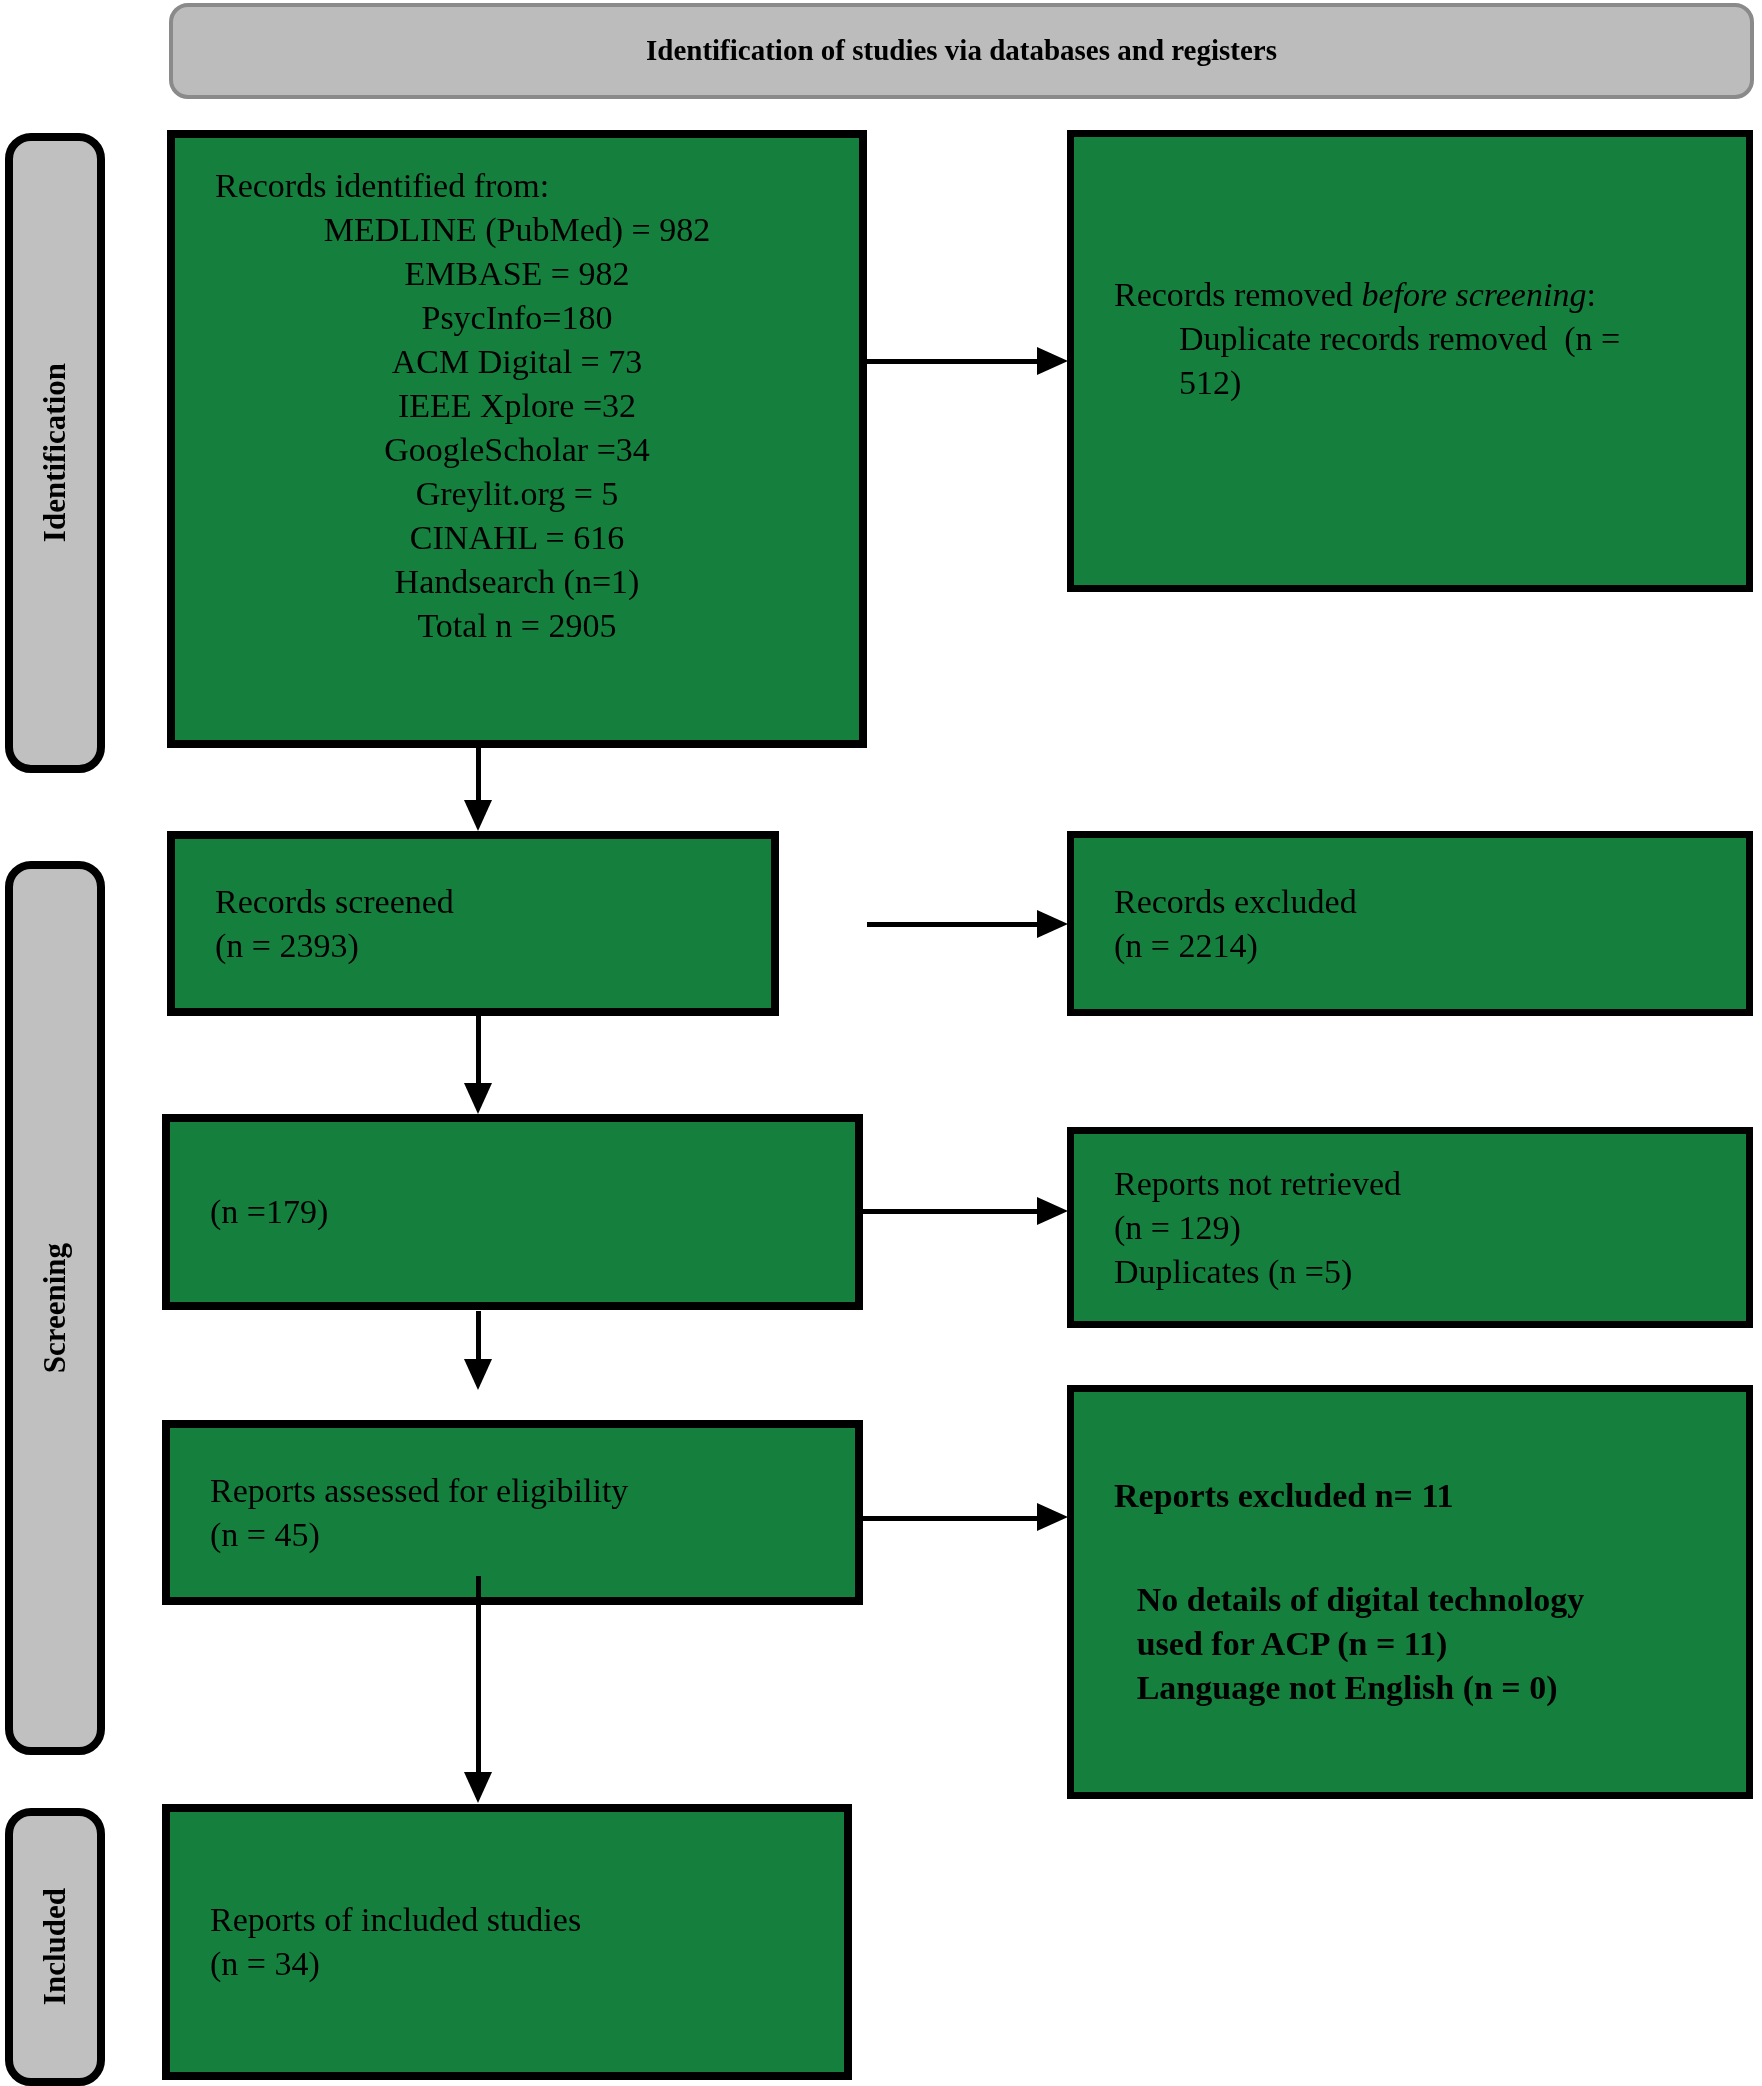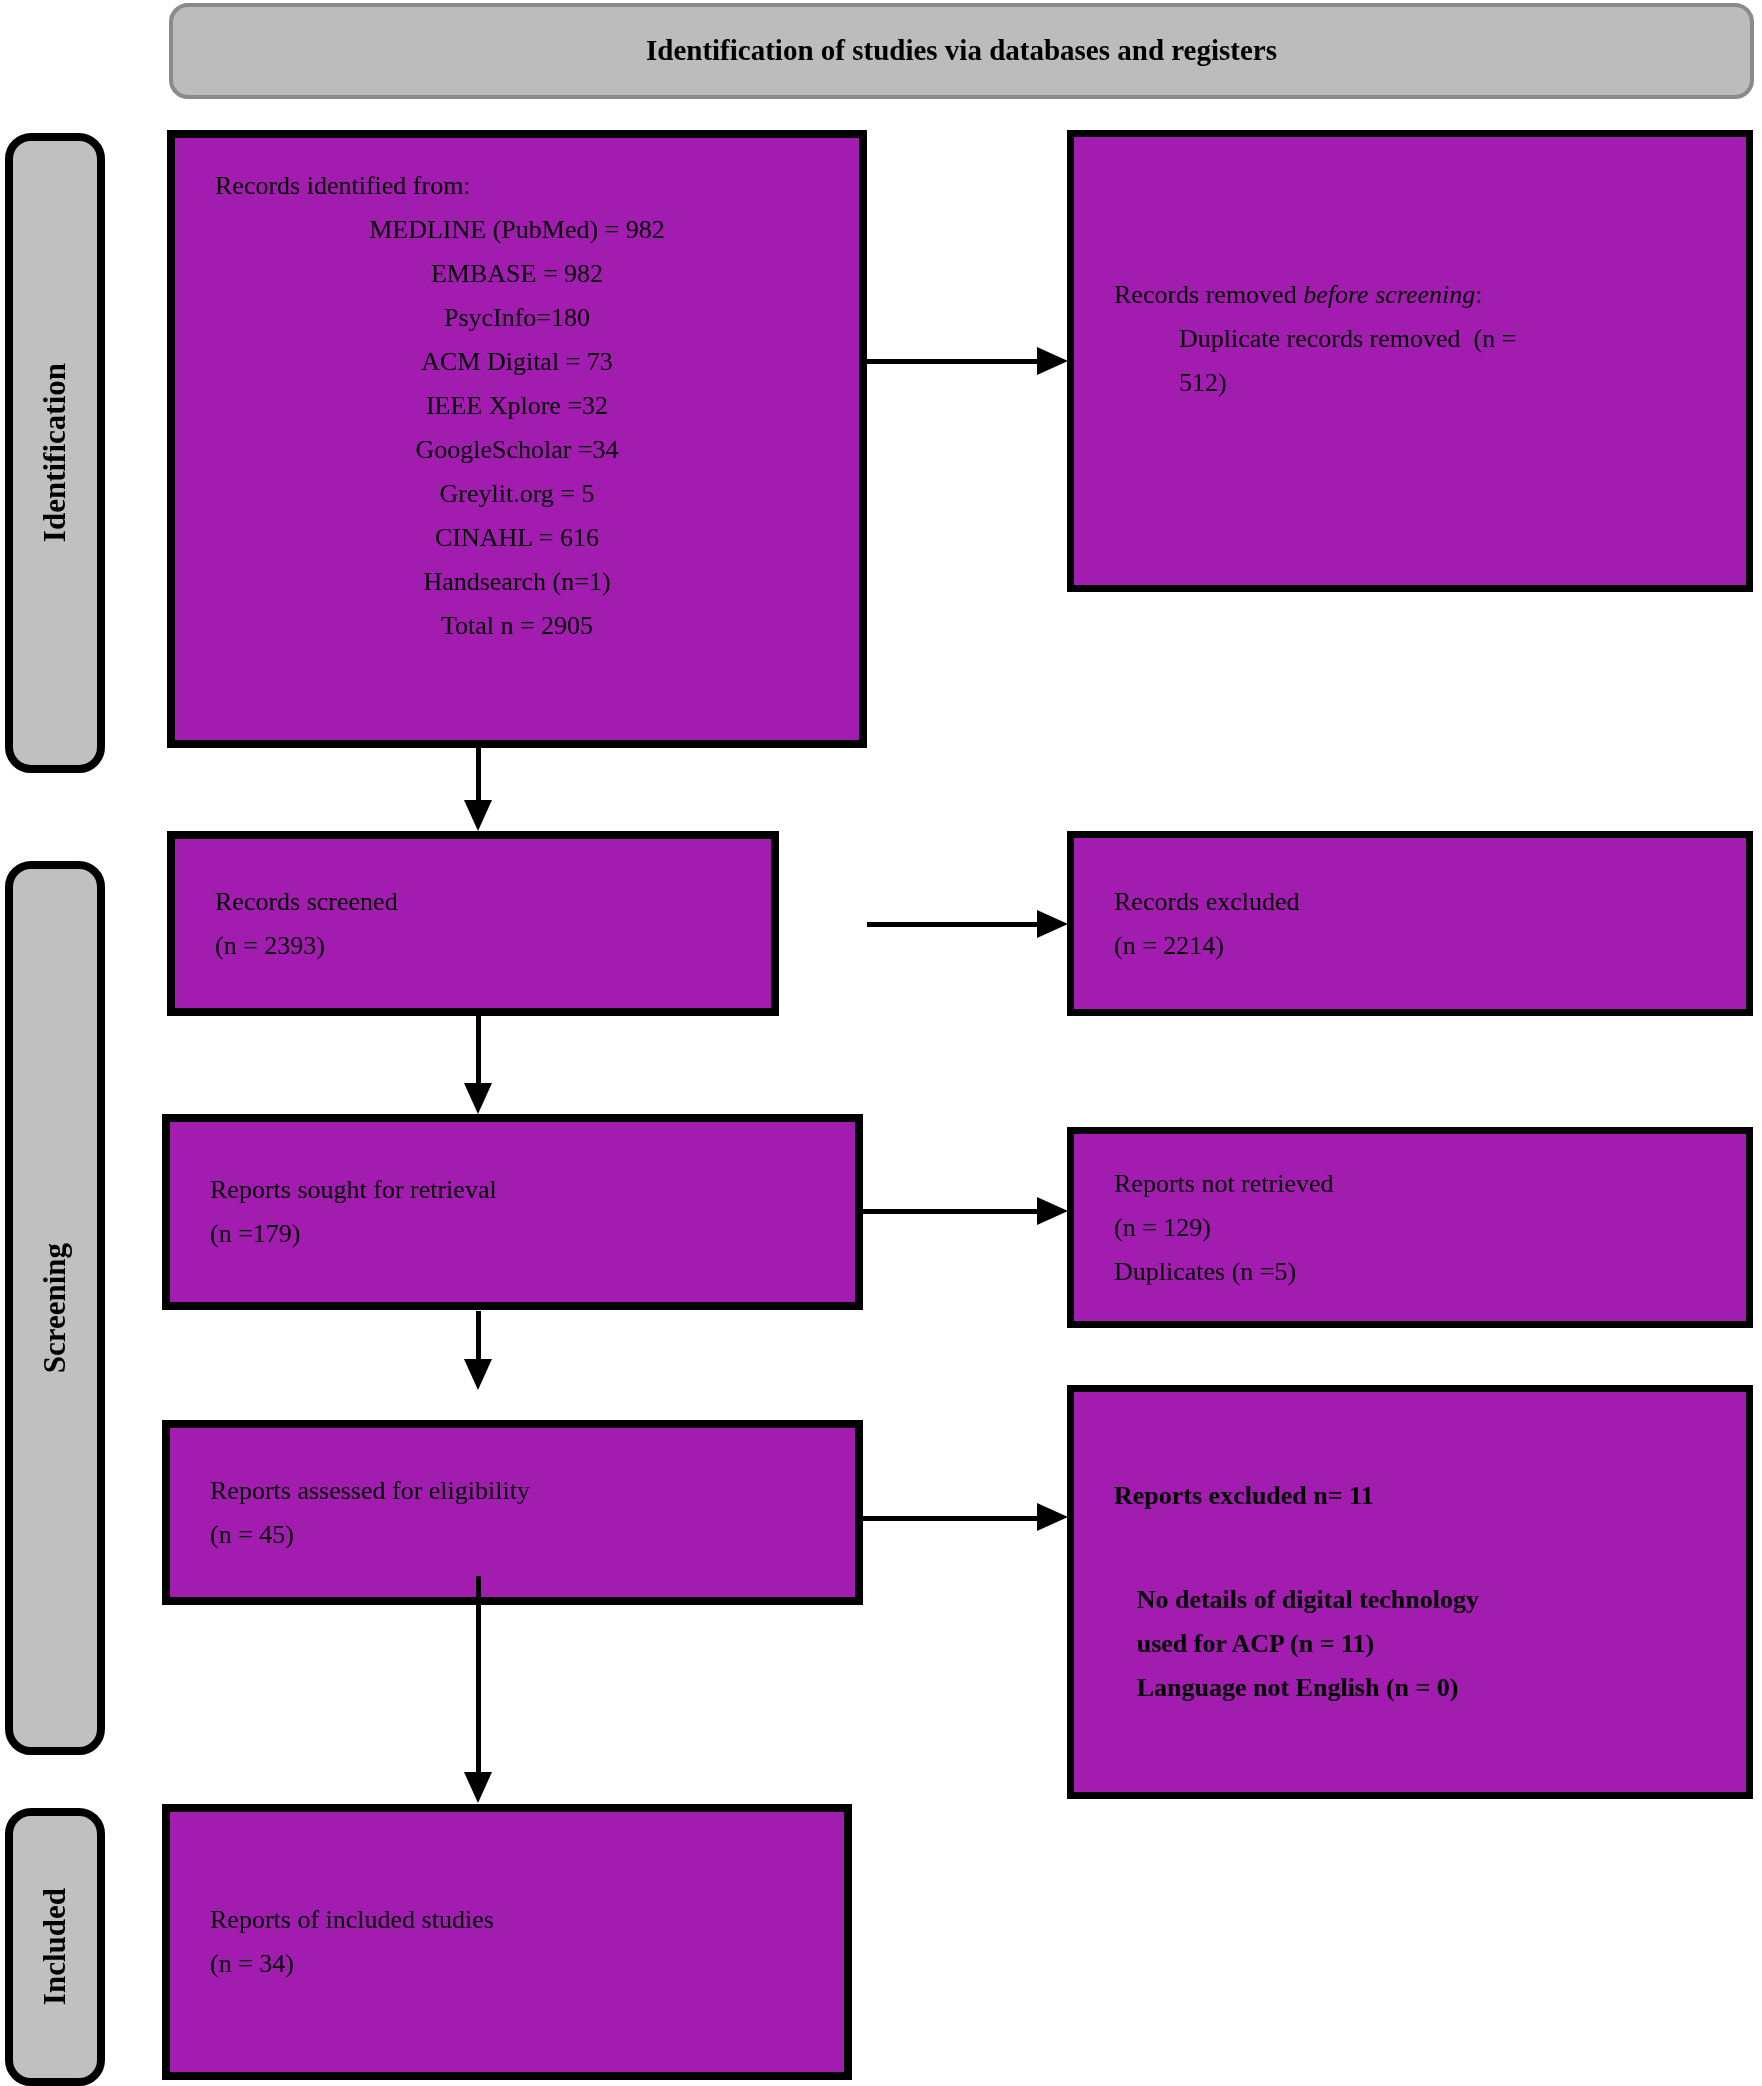--- a/index.html
+++ b/index.html
@@ -45,24 +45,24 @@
     font-size: 31px;
     white-space: nowrap;
   }
   #stage-identification { top: 133px;  height: 640px; }
   #stage-screening      { top: 861px; height: 894px; }
   #stage-included       { top: 1808px; height: 278px; }
 
   
   .flow-box {
     position: absolute;
-    background: #a21caf;
+    background: #15803d;
     border: 8px solid #000000;
     box-sizing: border-box;
-    font-size: 26px;
+    font-size: 34px;
     line-height: 44px;
   }
   .flow-box.right { border-width: 7px; }
   .vcenter { display: flex; flex-direction: column; justify-content: center; }
 
   #box-records-identified {
     left: 167px; top: 130px; width: 700px; height: 618px;
     padding: 26px 30px 0 30px;
   }
   #box-records-identified .intro { text-align: left; margin-left: 10px; }
@@ -145,21 +145,20 @@
     <div>Records screened</div>
     <div>(n = 2393)</div>
   </div>
 
   <div class="flow-box right vcenter" id="box-records-excluded">
     <div>Records excluded</div>
     <div>(n = 2214)</div>
   </div>
 
   <div class="flow-box vcenter" id="box-reports-sought">
-    <div>Reports sought for retrieval</div>
     <div>(n =179)</div>
   </div>
 
   <div class="flow-box right vcenter" id="box-reports-not-retrieved">
     <div>Reports not retrieved</div>
     <div>(n = 129)</div>
     <div>Duplicates (n =5)</div>
   </div>
 
   <div class="flow-box vcenter" id="box-reports-assessed">

